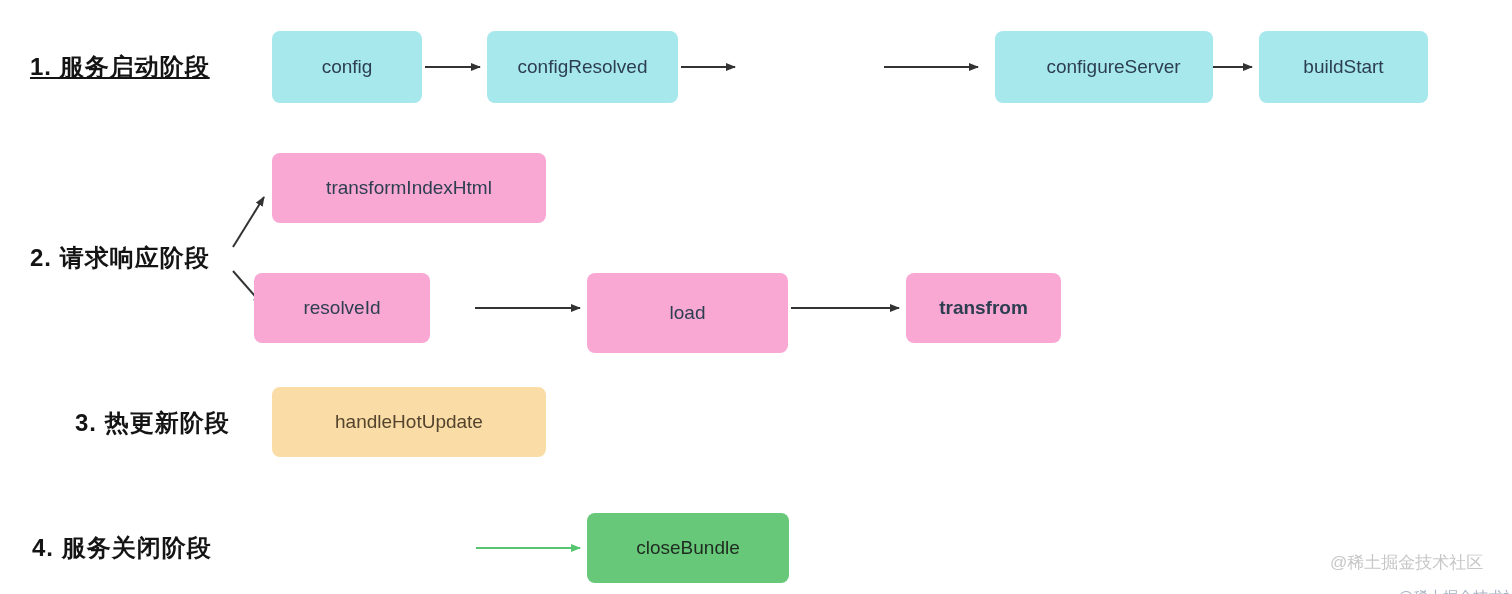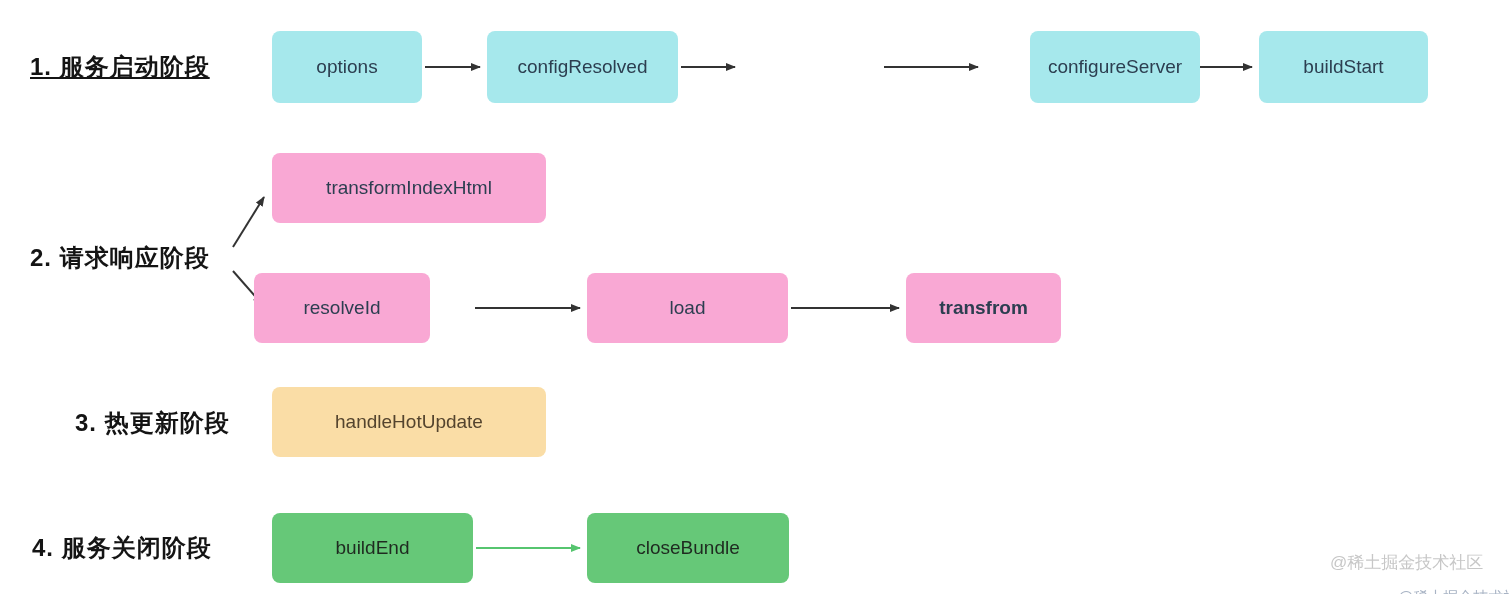--- a/index.html
+++ b/index.html
@@ -85,31 +85,30 @@
     <line x1="791" y1="308" x2="899" y2="308" stroke="#333333" stroke-width="2" marker-end="url(#arrow-black)"></line>
 
     <line x1="476" y1="548" x2="580" y2="548" stroke="#56c56f" stroke-width="2" marker-end="url(#arrow-green)"></line>
   </svg>
 
   <div class="phase-label" style="left:30px; top:53px;text-decoration:underline;">1. 服务启动阶段</div>
   <div class="phase-label" style="left:30px; top:244px;">2. 请求响应阶段</div>
   <div class="phase-label" style="left:36px; top:409px;margin-left:39px;">3. 热更新阶段</div>
   <div class="phase-label" style="left:32px; top:534px;">4. 服务关闭阶段</div>
 
-  <div class="hook-box hook-cyan" style="left:272px; top:31px; width:150px; height:72px;">options</div>
+  <div class="hook-box hook-cyan" style="left:272px; top:31px; width:150px; height:72px;">config</div>
   <div class="hook-box hook-cyan" style="left:487px; top:31px; width:191px; height:72px;">configResolved</div>
-  <div class="hook-box hook-cyan" style="left:1030px; top:31px; width:170px; height:72px;">configureServer</div>
+  <div class="hook-box hook-cyan" style="left:995px; top:31px; width:199px; height:72px;padding-left:19px;">configureServer</div>
   <div class="hook-box hook-cyan" style="left:1259px; top:31px; width:169px; height:72px;">buildStart</div>
 
   <div class="hook-box hook-blue" style="left:272px; top:153px; width:274px; height:70px;">transformIndexHtml</div>
   <div class="hook-box hook-blue" style="left:254px; top:273px; width:176px; height:70px;">resolveId</div>
-  <div class="hook-box hook-blue" style="left:587px; top:273px; width:201px; height:70px;">load</div>
+  <div class="hook-box hook-blue" style="left:587px; top:273px; width:201px; height:80px;">load</div>
   <div class="hook-box hook-blue" style="left:906px; top:273px; width:155px; height:70px;font-weight:bold;">transfrom</div>
 
   <div class="hook-box hook-orange" style="left:272px; top:387px; width:274px; height:70px;">handleHotUpdate</div>
 
-  <div class="hook-box hook-green" style="left:272px; top:513px; width:201px; height:70px;">buildEnd</div>
   <div class="hook-box hook-green" style="left:587px; top:513px; width:202px; height:70px;">closeBundle</div>
 
   <div class="watermark" style="left:1330px; top:551px;">@稀土掘金技术社区</div>
   <div class="watermark-cut" style="left:1398px; top:588px;">@稀土掘金技术社区</div>
 
 </div>
 
 </body></html>

